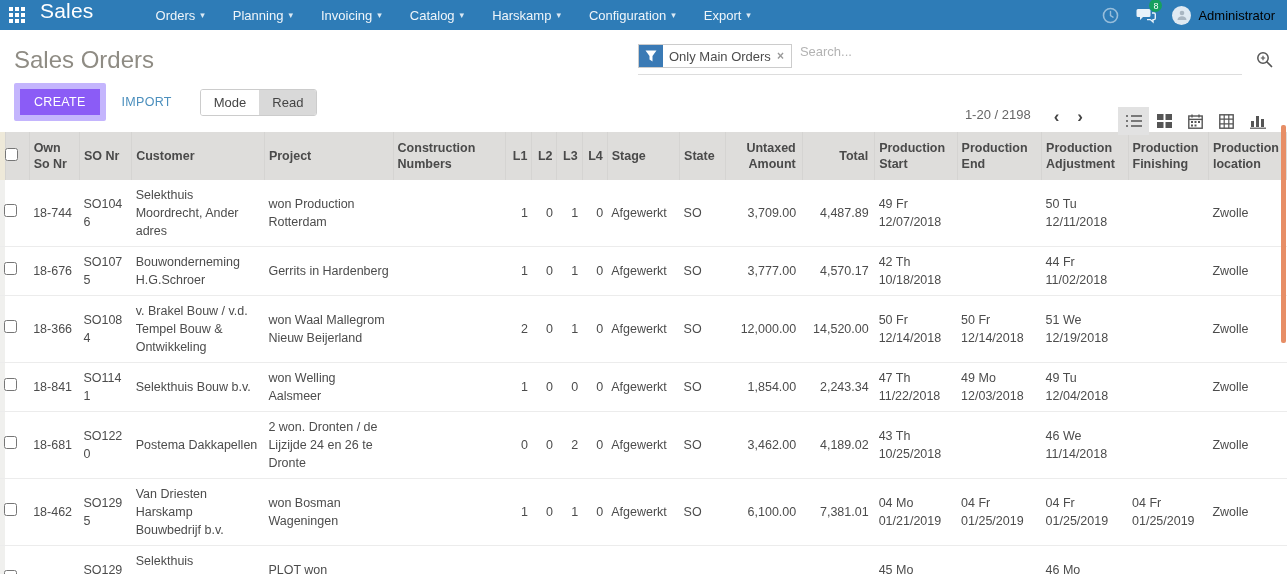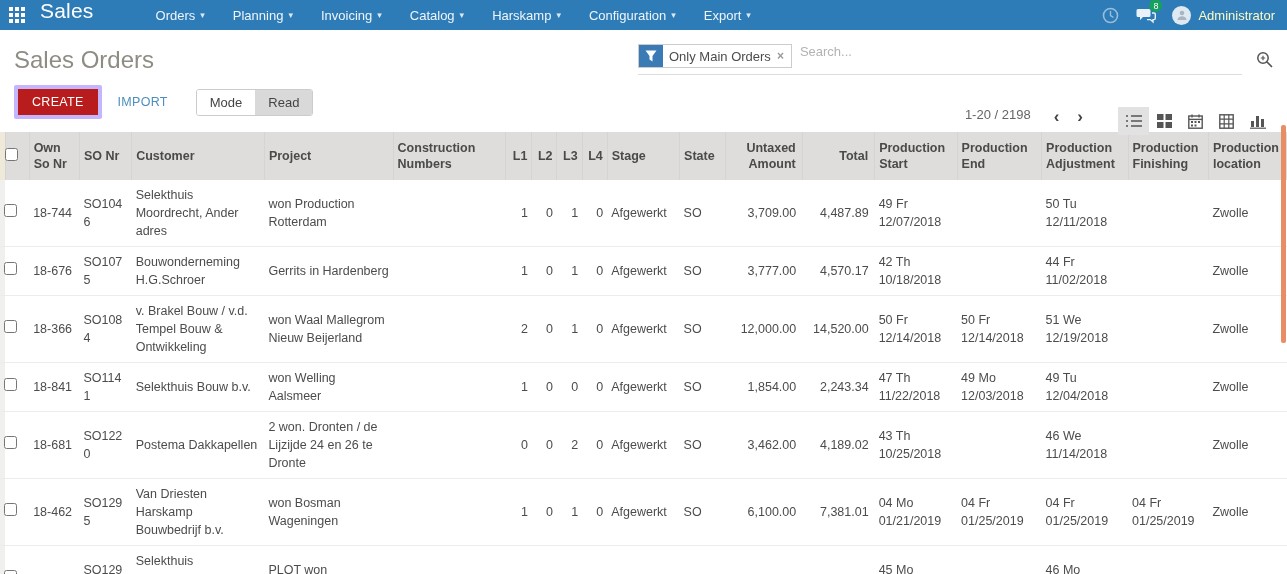--- a/index.html
+++ b/index.html
@@ -14,38 +14,38 @@
   .apps-grid i { background:#fff; display:block; }
   .brand { font-size:21px; font-weight:400; color:#fff; margin:0 14px 8px 6px; letter-spacing:.2px; }
   .menus { display:flex; align-items:center; margin-left:36px; gap:4px; }
   .menu-item { font-size:13px; color:rgba(255,255,255,.92); padding:0 12px; height:44px; display:flex; align-items:center; cursor:pointer; white-space:nowrap; }
   .menu-item .caret { font-size:9px; margin-left:5px; opacity:.9; }
   .nav-right { margin-left:auto; display:flex; align-items:center; gap:16px; padding-right:12px; }
   .nav-icon { position:relative; width:20px; height:20px; display:flex; align-items:center; justify-content:center; cursor:pointer; }
   .badge { position:absolute; top:-6px; right:-6px; background:#17a05e; color:#fff; font-size:9px; min-width:13px; height:13px; border-radius:7px; display:flex; align-items:center; justify-content:center; padding:0 3px; }
   .userbox { display:flex; align-items:center; gap:7px; cursor:pointer; }
   .avatar { width:19px; height:19px; border-radius:50%; background:#dfe9f2; display:flex; align-items:center; justify-content:center; }
-  .username { font-size:13px; color:#fef9c3; }
+  .username { font-size:13px; color:#000000; }
 
   
   .crumb-row { display:flex; align-items:flex-start; padding:14px 14px 0 14px; height:52px; }
   .page-title { font-size:24px; color:#8f8c84; font-weight:400; margin-top:2px; }
   .search-zone { margin-left:auto; display:flex; align-items:center; width:635px; }
   .search-line { flex:1; display:flex; align-items:flex-start; border-bottom:1px solid #ddd; padding-bottom:6px; min-height:28px; }
   .chip { display:flex; align-items:center; border:1px solid #ccc; background:#fff; height:24px; padding:0 7px 0 0; gap:6px; }
   .chip-funnel { width:24px; height:22px; background:#3a7ab5; display:flex; align-items:center; justify-content:center; }
   .chip-label { font-size:13px; color:#4c4c4c; white-space:nowrap; }
   .chip-close { color:#9a9a9a; font-size:12px; cursor:pointer; font-weight:bold; }
   .search-input { border:0; outline:0; font-size:13px; color:#444; margin-left:8px; flex:1; font-family:"Liberation Sans",sans-serif; }
   .search-input::placeholder { color:#b3b3b3; }
   .zoom-btn { margin-left:14px; cursor:pointer; display:flex; align-items:center; }
 
   
   .toolbar { display:flex; align-items:center; padding:6px 14px 8px 14px; height:42px; }
-  .btn-create { background:#b91c1c; color:#fff; border:4px solid #c4b5fd; font-size:12.5px; padding:6px 14px; border-radius:2px; cursor:pointer; letter-spacing:.3px; font-family:"Liberation Sans",sans-serif; }
+  .btn-create { background:#8b5cf6; color:#fff; border:6px solid #c4b5fd; font-size:12.5px; padding:6px 14px; border-radius:2px; cursor:pointer; letter-spacing:.3px; font-family:"Liberation Sans",sans-serif; }
   .btn-import { background:none; border:0; color:#4c8fbd; font-size:12.5px; margin-left:16px; cursor:pointer; letter-spacing:.3px; font-family:"Liberation Sans",sans-serif; }
   .toggle-group { display:flex; margin-left:28px; border:1px solid #ccc; border-radius:3px; overflow:hidden; }
   .toggle-btn { font-size:13px; padding:5px 13px; background:#fff; border:0; color:#444; cursor:pointer; font-family:"Liberation Sans",sans-serif; }
   .toggle-btn.active { background:#d9d9d9; }
   .toolbar-right { margin-left:auto; display:flex; align-items:flex-start;margin-top:38px; }
   .pager-text { font-size:13px; color:#666; margin-right:14px; }
   .pager-arrow { font-size:17px; color:#444; padding:0 9px; cursor:pointer; font-weight:bold; background:none; border:0; font-family:"Liberation Sans",sans-serif; }
   .view-switch { display:flex; margin-left:26px; }
   .view-btn { width:31px; height:28px; display:flex; align-items:center; justify-content:center; cursor:pointer; }
   .view-btn.active { background:#e2e2e2; }

